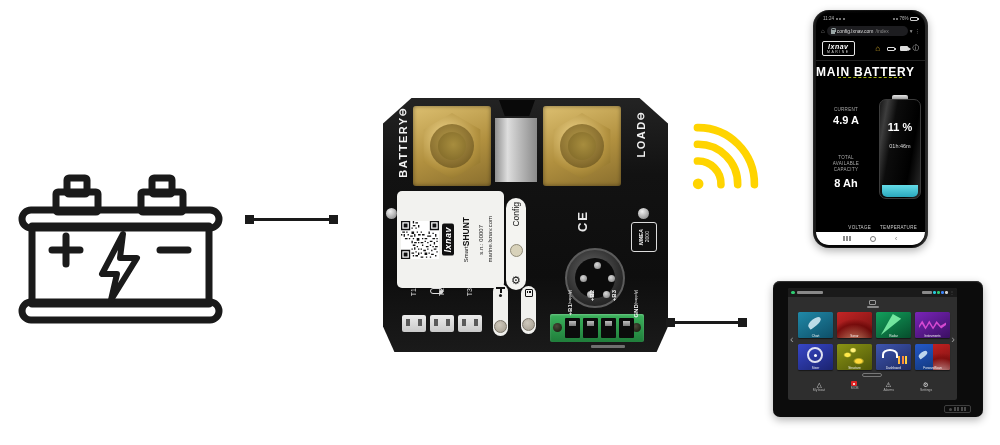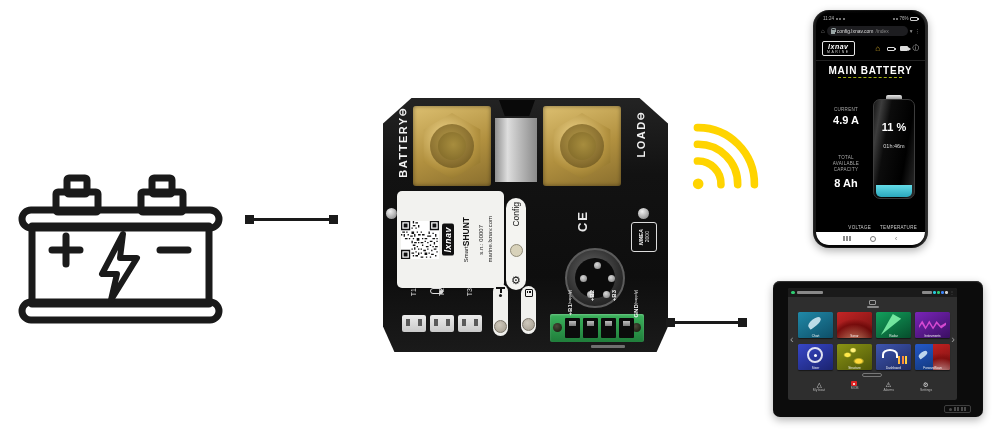--- a/index.html
+++ b/index.html
@@ -119,26 +119,26 @@
   .lx-logo { border:1px solid #e8e8e8; border-radius:2px; background:#000; padding:1px 4px; text-align:center; }
   .lx-logo .lx { color:#fff; font-size:7px; font-weight:bold; font-style:italic; letter-spacing:.5px; display:block; }
   .lx-logo .marine { color:#ccc; font-size:3.5px; letter-spacing:1.5px; display:block; }
   .pnav-ics { display:flex; gap:5px; align-items:center; }
   .ic-home { color:#c9a227; font-size:8px; line-height:1; }
   .ic-cam { width:8px; height:5px; background:#ddd; border-radius:1px; position:relative; }
   .ic-cam:after { content:''; position:absolute; right:-3px; top:0.5px; border-left:3px solid #ddd;
     border-top:2px solid transparent; border-bottom:2px solid transparent; }
   .ic-info { color:#ddd; font-size:6.5px; line-height:1; }
   #pdivider { position:absolute; top:47px; left:0; right:0; height:1px; background:#222; }
-  #ptitle { position:absolute; top:52px; left:0; right:0; text-align:center; color:#fff; font-size:10px; font-weight:bold; letter-spacing:.8px; }
+  #ptitle { position:absolute; top:52px; left:0; right:0; color:#fff; font-size:12px; font-weight:bold; letter-spacing:.8px; }
   #punderline { position:absolute; top:64px; left:22px; width:64px; border-bottom:1.5px dashed #a8b414; }
   #pcontent { position:absolute; top:68px; left:4px; right:4px; bottom:26px; }
   .pl-label { width:52px; text-align:center; color:#aaa; font-size:4.5px; letter-spacing:.3px; line-height:1.3; position:absolute; }
   .pl-value { width:52px; text-align:center; color:#fff; font-size:11px; font-weight:bold; position:absolute; }
-  #pbatt { position:absolute; right:6px; top:14px; width:42px; height:104px; }
+  #pbatt { position:absolute; right:0; top:14px; width:42px; height:104px; }
   #pbatt .cap { position:absolute; top:0; left:13px; width:16px; height:5px; border-radius:2px 2px 0 0;
     background:linear-gradient(#e8e8e8,#8a8a8a); }
   #pbatt .body { position:absolute; top:4px; left:0; right:0; bottom:0; border-radius:7px; border:1.5px solid #3c3c3c;
     background:linear-gradient(100deg,#161616,#3d3d3d 14%,#0c0c0c 32%,#000 72%,#262626 96%); overflow:hidden; }
   #pbatt .fill { position:absolute; bottom:1px; left:2px; right:2px; height:12px; border-radius:0 0 5px 5px;
     background:linear-gradient(180deg,#64dce8,#2aa7bc); }
   #pbatt .pct { position:absolute; top:26px; left:0; right:0; text-align:center; color:#fff; font-size:11px; font-weight:bold; }
   #pbatt .tm { position:absolute; top:48px; left:0; right:0; text-align:center; color:#ddd; font-size:5.5px; }
   #pfooter { position:absolute; top:212px; left:0; right:8px; display:flex; justify-content:flex-end; gap:9px;
     color:#ccc; font-size:4.5px; letter-spacing:.3px; }

